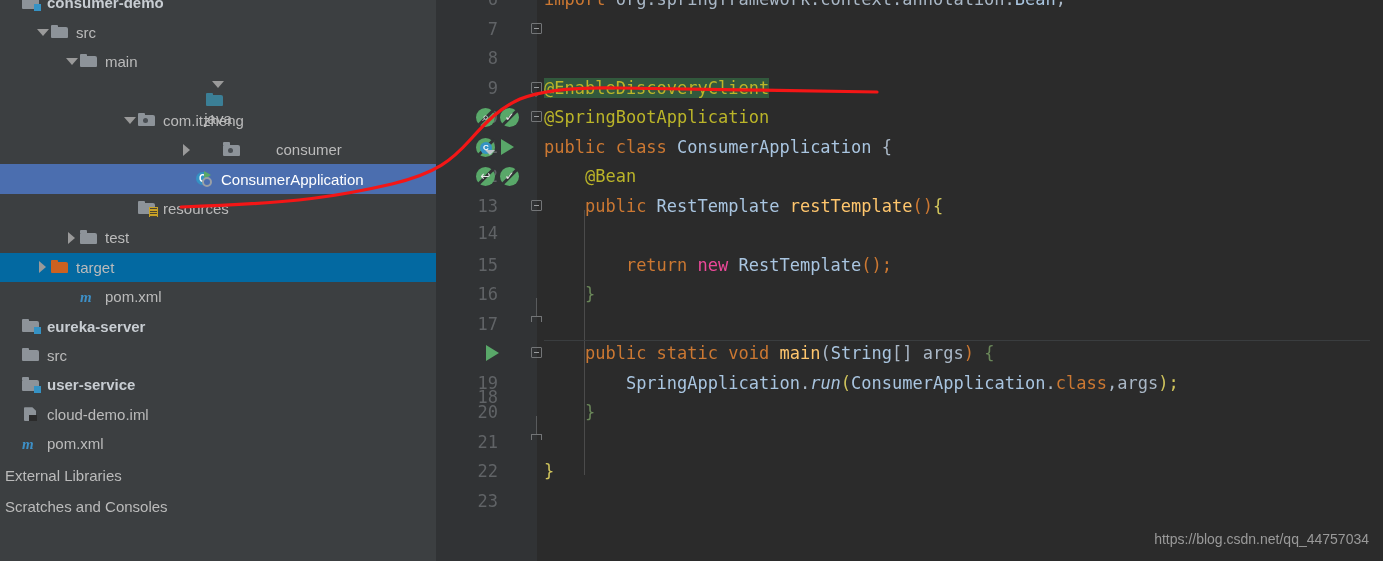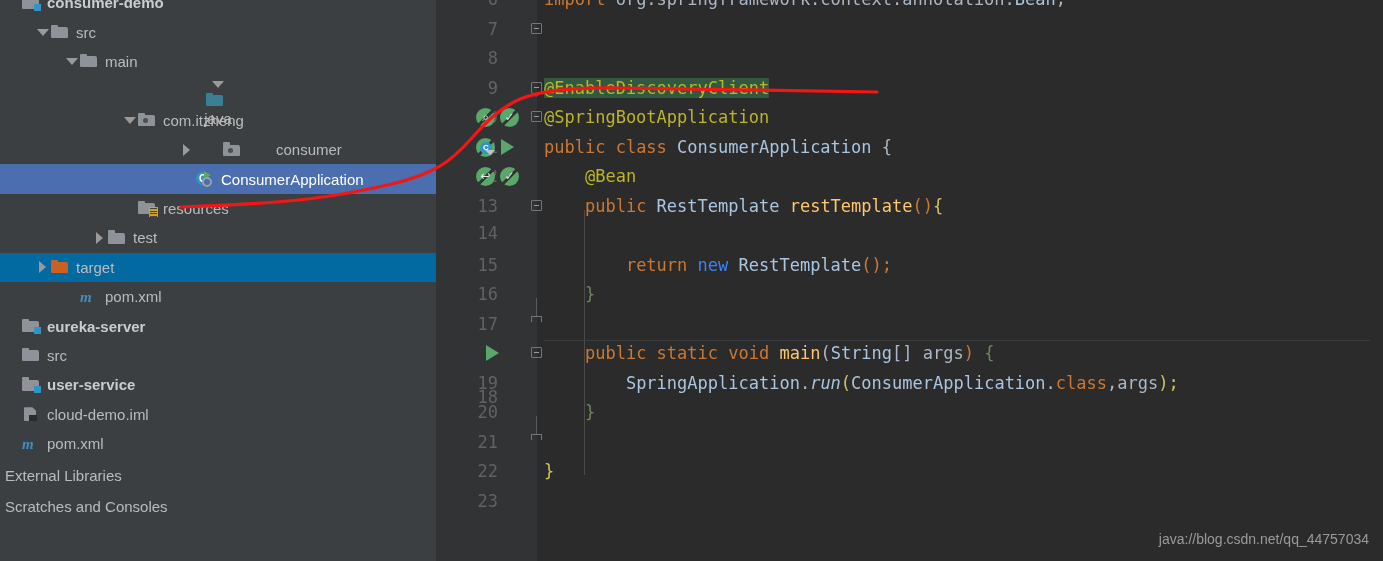--- a/index.html
+++ b/index.html
@@ -290,21 +290,21 @@
         <div class="ico folder">
           <span class="res-lines">
             <i style="top: 1px;"></i>
             <i style="top: 3.4px;"></i>
             <i style="top: 5.8px;"></i>
             <i style="top: 8.2px;"></i>
           </span>
         </div>
         <span class="label">resources</span>
       </div>
-      <div class="tree-row" style="position: absolute; left: 0px; right: 0px; top: 223.2px; margin-left: 28px;">
+      <div class="tree-row" style="position: absolute; left: 0px; right: 0px; top: 223.2px;">
         <div style="width: 64px; flex: 0 0 auto;"></div>
         <div class="arrow right"></div>
         <div class="ico folder"></div>
         <span class="label">test</span>
       </div>
       <div class="tree-row hover" style="position: absolute; left: 0px; right: 0px; top: 252.6px;">
         <div style="width: 35px; flex: 0 0 auto;"></div>
         <div class="arrow right"></div>
         <div class="ico folder folder-out"></div>
         <span class="label">target</span>
@@ -372,21 +372,21 @@
         <div class="ln ltext" style="top: 103px;"><span style="color: rgb(187, 181, 41);">@SpringBootApplication</span></div>
         <div class="ln lnum" style="top: 132.5px;">11</div>
         <div class="ln ltext" style="top: 132.5px;"><span style="color: rgb(204, 120, 50);">public </span><span style="color: rgb(204, 120, 50);">class </span><span style="color: rgb(169, 197, 224);">ConsumerApplication</span><span style="color: rgb(169, 183, 198);"> {</span></div>
         <div class="ln lnum" style="top: 162px;">12</div>
         <div class="ln ltext" style="top: 162px;"><span style="color: rgb(187, 181, 41);">    @Bean</span></div>
         <div class="ln lnum" style="top: 191.5px;">13</div>
         <div class="ln ltext" style="top: 191.5px;"><span style="color: rgb(169, 183, 198);">    </span><span style="color: rgb(204, 120, 50);">public </span><span style="color: rgb(169, 197, 224);">RestTemplate </span><span style="color: rgb(255, 198, 109);">restTemplate</span><span style="color: rgb(204, 120, 50);">()</span><span style="color: rgb(208, 196, 92);">{</span></div>
         <div class="ln lnum" style="top: 219px;">14</div>
         <div class="ln ltext" style="top: 221px;"></div>
         <div class="ln lnum" style="top: 250.5px;">15</div>
-        <div class="ln ltext" style="top: 250.5px;"><span style="color: rgb(169, 183, 198);">        </span><span style="color: rgb(204, 120, 50); text-align: right;">return </span><span style="color: #3b82f6;">new </span><span style="color: rgb(169, 197, 224);">RestTemplate</span><span style="color: rgb(204, 120, 50);">();</span></div>
+        <div class="ln ltext" style="top: 250.5px;"><span style="color: rgb(169, 183, 198);">        </span><span style="color: rgb(204, 120, 50); text-align: right;">return </span><span style="color: #ec4899;">new </span><span style="color: rgb(169, 197, 224);">RestTemplate</span><span style="color: rgb(204, 120, 50);">();</span></div>
         <div class="ln lnum" style="top: 280px;">16</div>
         <div class="ln ltext" style="top: 280px;"><span style="color: rgb(169, 183, 198);">    </span><span style="color: rgb(106, 135, 89);">}</span></div>
         <div class="ln lnum" style="top: 309.5px;">17</div>
         <div class="ln ltext" style="top: 309.5px;"></div>
         <div class="ln lnum" style="top: 339px; margin-top: 44px;">18</div>
         <div class="ln ltext" style="top: 339px;"><span style="color: rgb(169, 183, 198);">    </span><span style="color: rgb(204, 120, 50);">public </span><span style="color: rgb(204, 120, 50);">static </span><span style="color: rgb(204, 120, 50);">void </span><span style="color: rgb(255, 198, 109);">main</span><span style="color: rgb(169, 183, 198);">(</span><span style="color: rgb(169, 197, 224);">String</span><span style="color: rgb(169, 183, 198);">[] args</span><span style="color: rgb(204, 120, 50);">) </span><span style="color: rgb(106, 135, 89);">{</span></div>
         <div class="ln lnum" style="top: 368.5px;">19</div>
         <div class="ln ltext" style="top: 368.5px;"><span style="color: rgb(169, 183, 198);">        </span><span style="color: rgb(169, 197, 224);">SpringApplication</span><span style="color: rgb(169, 183, 198);">.</span><span style="color: rgb(169, 197, 224); font-style: italic;">run</span><span style="color: rgb(208, 196, 92);">(</span><span style="color: rgb(169, 197, 224);">ConsumerApplication</span><span style="color: rgb(169, 183, 198);">.</span><span style="color: rgb(204, 120, 50);">class</span><span style="color: rgb(169, 183, 198);">,args</span><span style="color: rgb(208, 196, 92);">);</span></div>
         <div class="ln lnum" style="top: 398px;">20</div>
         <div class="ln ltext" style="top: 398px;"><span style="color: rgb(169, 183, 198);">    </span><span style="color: rgb(106, 135, 89);">}</span></div>
@@ -440,21 +440,21 @@
           <span class="glyph">↩</span>
         </div>
         <div class="gico" style="top: 167px; left: 64px;">
           <span class="gcircle"></span>
           <span class="slash"></span>
           <span class="glyph">✓</span>
         </div>
         <div class="greenplay" style="top: 345px; left: 50px;"></div>
       </div>
     <div class="stripe"></div>
-    <div id="watermark">java://blog.csdn.net/qq_44757034</div>
+    <div id="watermark">https://blog.csdn.net/qq_44757034</div>
   </div>
 </div>
 
 <svg id="annotation" viewBox="0 0 1383 561" width="1383" height="561">
   <path d="M181 207 C 300 203, 340 196, 392 184
            C 437 173, 452 160, 470 140
            C 487 121, 500 108, 520 99
            C 545 89, 580 87, 620 88
            C 700 89, 800 91, 877 92" fill="none" stroke="#f41616" stroke-width="3.2" stroke-linecap="round"></path>
 </svg>

